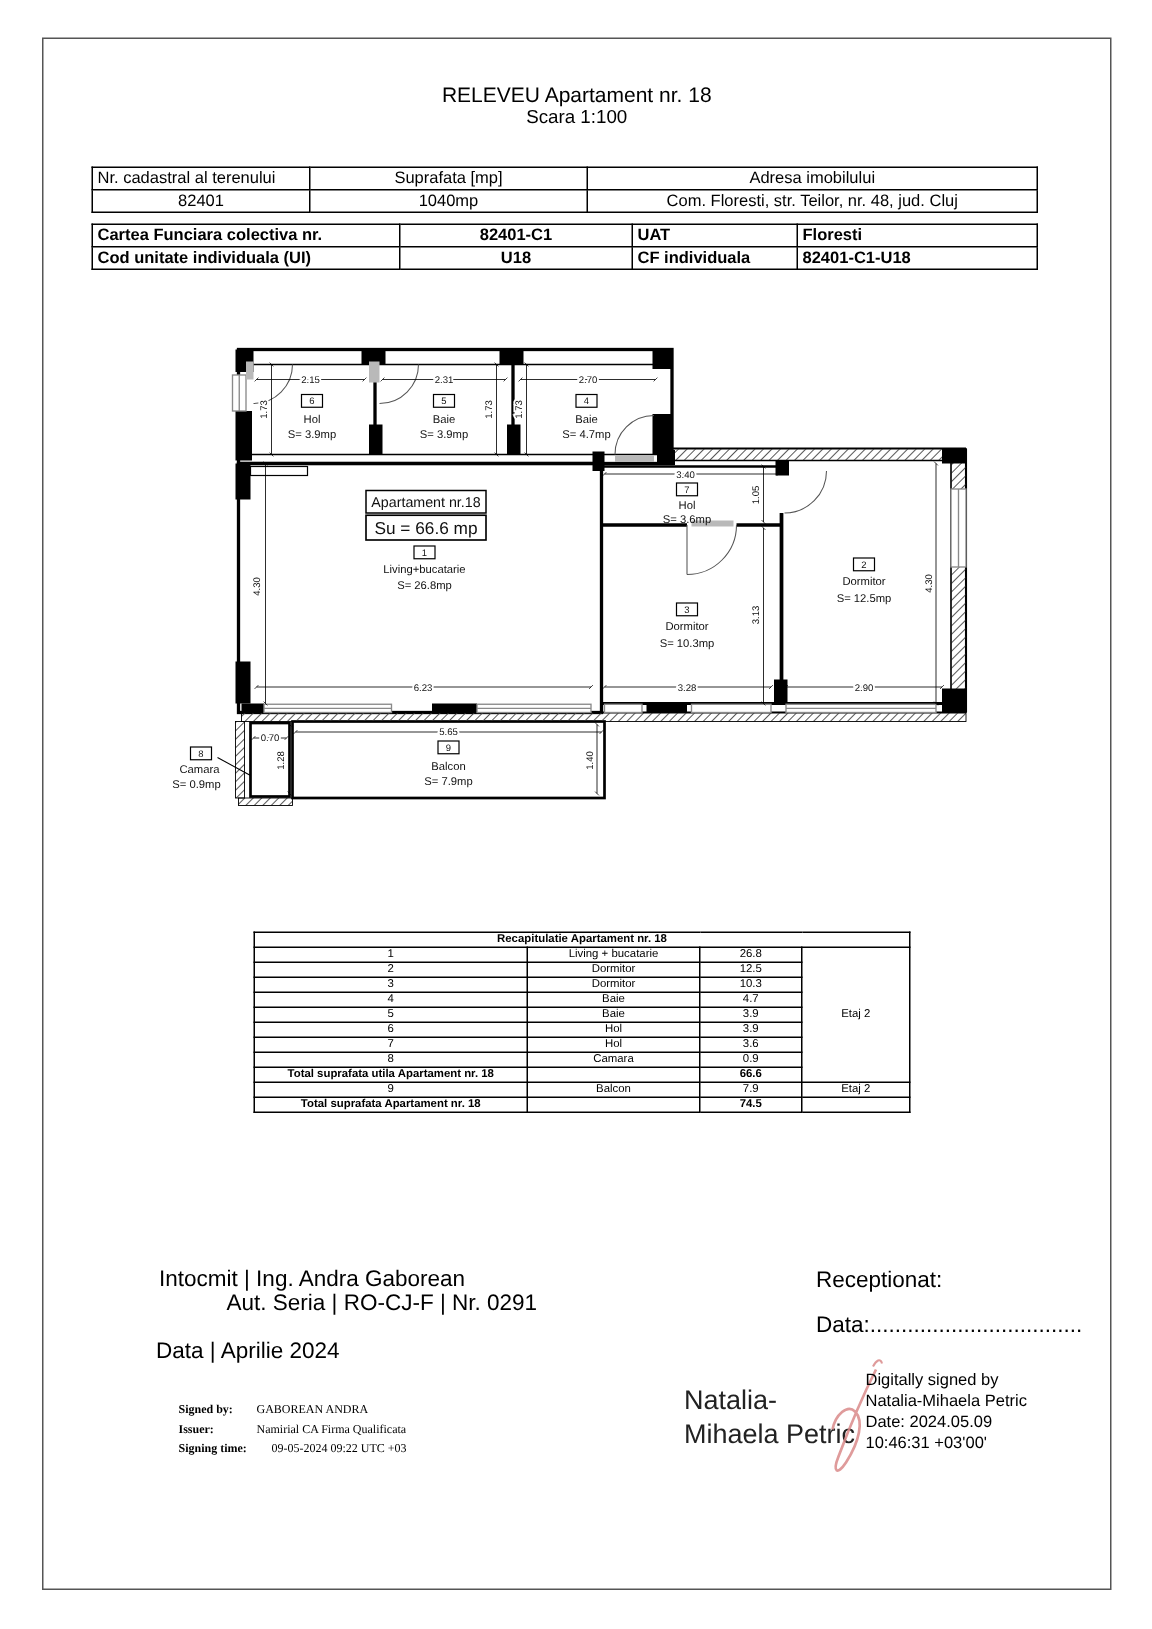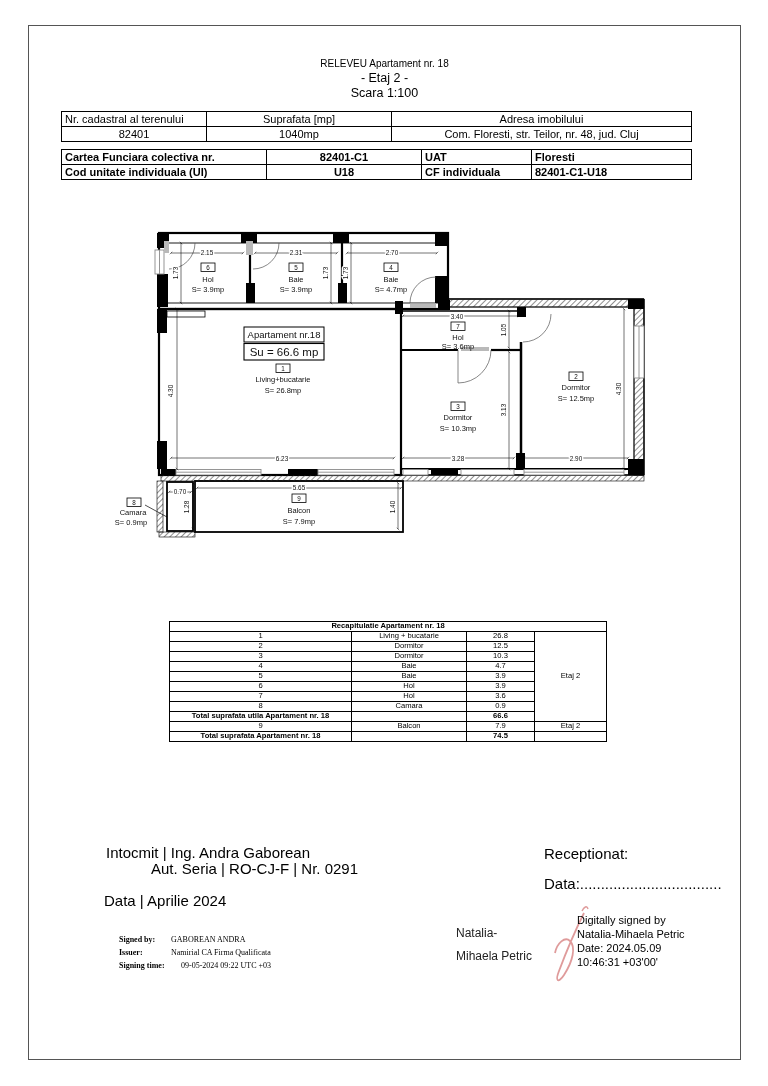--- a/index.html
+++ b/index.html
@@ -2,60 +2,59 @@
 <html><head>
 <meta charset="utf-8">
 <style>
   html,body{margin:0;padding:0;background:#fff;}
   .page{position:relative;width:768px;height:1086px;background:#fff;overflow:hidden;
         font-family:"Liberation Sans",sans-serif;color:#000;}
   .frame{position:absolute;left:28px;top:25px;width:711px;height:1033px;border:1px solid #555;}
   .abs{position:absolute;}
   
   .title{left:0;top:30px;width:100%;text-align:center;line-height:15px;}
-  .title .l1{font-size:10px;}
+  .title .l1{font-size:14px;}
   .title .l2,.title .l3{font-size:12.5px;}
   
   table{border-collapse:collapse;table-layout:fixed;border-radius:13px;}
   .t1,.t2{left:32px;width:630px;}
   .t1{top:85px;}
   .t2{top:123px;font-weight:bold;}
   .t1 td,.t2 td{border:1px solid #000;font-size:11px;height:14px;text-align:center;
                 padding:0 3px;white-space:nowrap;overflow:hidden;}
   td.al{text-align:left;}
   
   .recap{left:140px;top:595px;width:437px;}
   .recap td{border:1px solid #000;font-size:7.6px;line-height:1.1;height:9px;
             text-align:center;padding:0 1px;white-space:nowrap;overflow:hidden;}
   .recap .hdr td,.recap td.b{font-weight:bold;}
   
   .ftext{font-size:15px;white-space:nowrap;}
   .sig-table{left:90px;top:907px;font-family:"Liberation Serif",serif;font-size:8px;}
   .sig-table .row{display:flex;line-height:13px;}
   .sig-table .lab{width:52px;font-weight:bold;}
-  .bigname{left:427px;top:896px;font-size:12px;line-height:23px;color:#222;white-space:nowrap;}
+  .bigname{left:427px;top:896px;font-size:18px;line-height:23px;color:#222;white-space:nowrap;}
   .digblock{left:548px;top:887px;font-size:11px;line-height:14px;white-space:nowrap;}
   
   .plan-svg{left:72px;top:200px;}
   .plan-svg text{font-family:"Liberation Sans",sans-serif;fill:#111;}
   .rname{font-size:7.5px;text-anchor:middle;}
   .dimt{font-size:6.4px;text-anchor:middle;paint-order:stroke;stroke:#fff;stroke-width:2.6px;}
   .bnum{font-size:6.3px;text-anchor:middle;}
   .apt1{font-size:9.5px;text-anchor:middle;}
   .apt2{font-size:11.5px;text-anchor:middle;}
 </style>
 </head>
 <body>
 
 <div class="page">
  <div class="frame">
 
   <div class="abs title">
     <div class="l1">RELEVEU Apartament nr. 18</div>
-    <div class="l2">- Etaj 2 -</div>
     <div class="l3">Scara 1:100</div>
   </div>
 
   <table class="abs t1">
     <colgroup>
           <col style="width:145px">
           <col style="width:185px">
           <col style="width:300px">
         </colgroup>
     <tbody>

